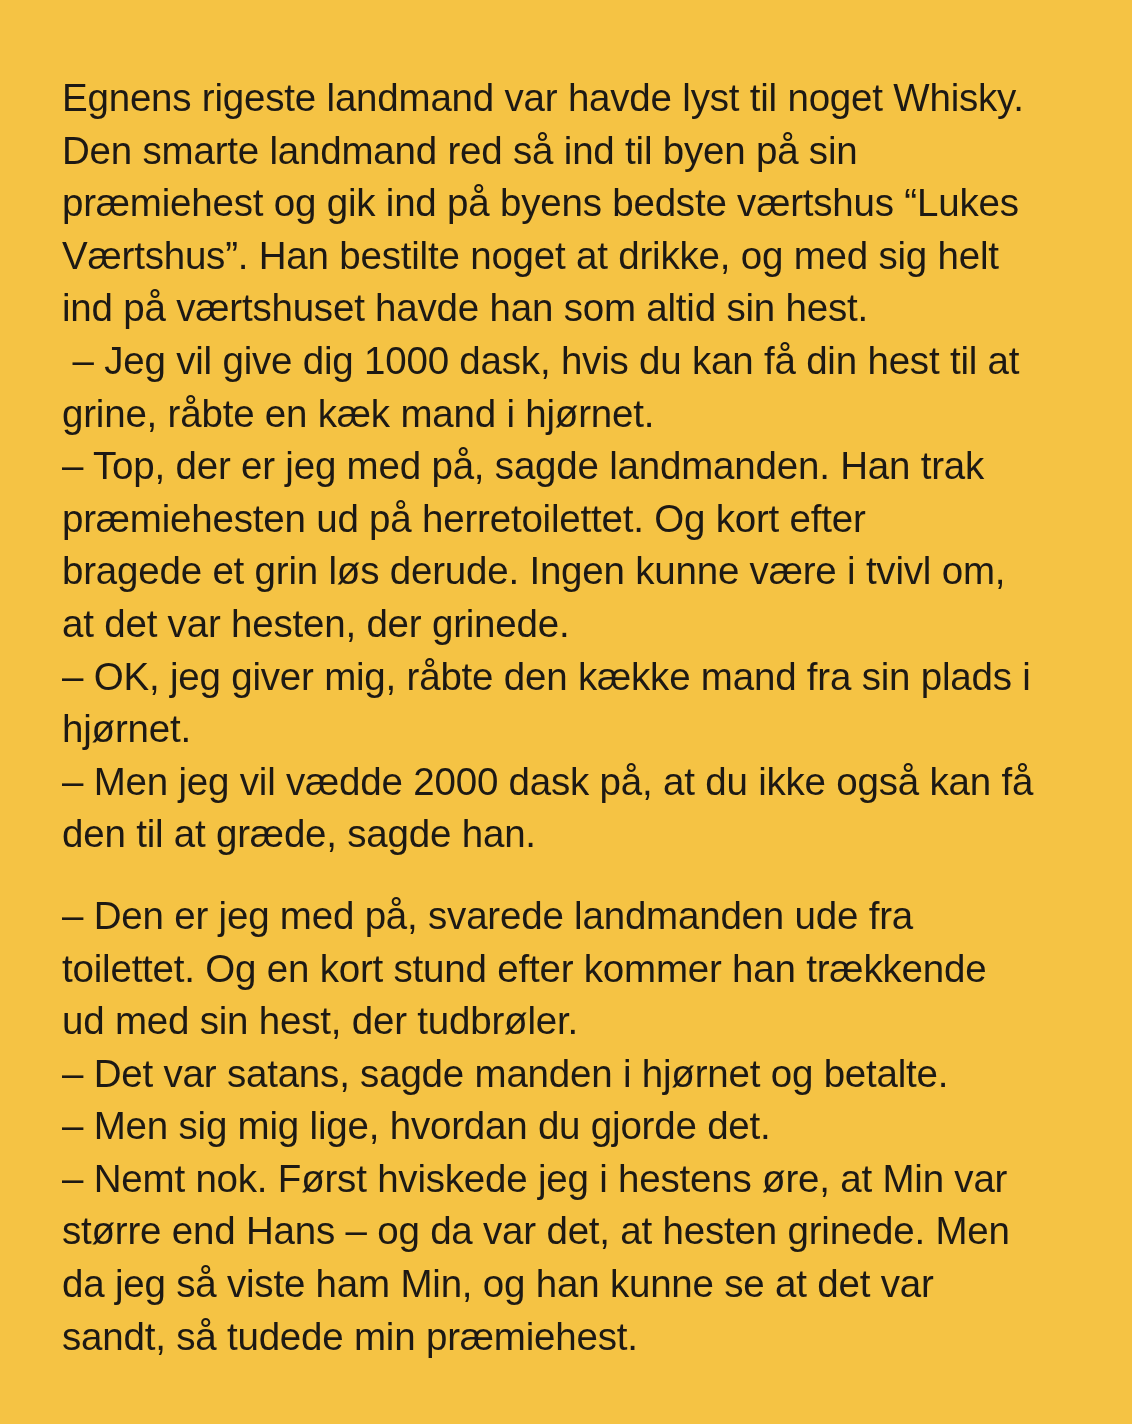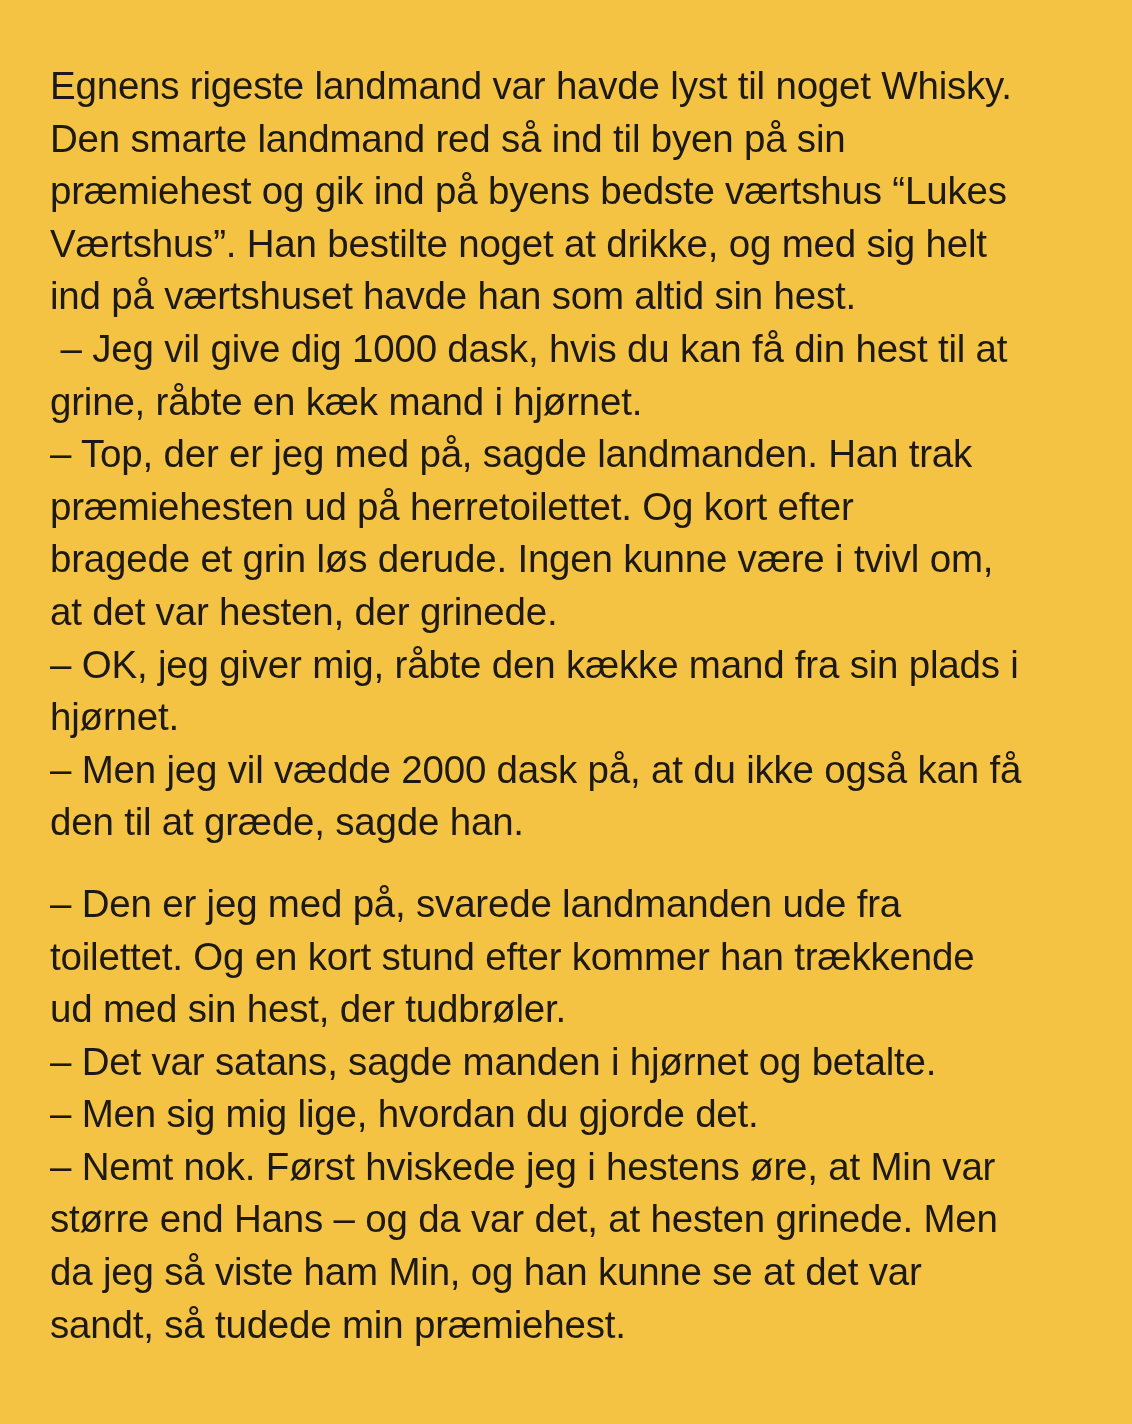--- a/index.html
+++ b/index.html
@@ -16,21 +16,21 @@
     height: 1424px;
     background: var(--bg);
     color: var(--ink);
     overflow: hidden;
     font-family: "Liberation Sans", "DejaVu Sans", sans-serif;
   }
   .story {
     padding: 60px 34px 0 50px;
   }
   .story p {
-    margin: 0;
+    margin: 12px;
     font-size: 38.5px;
     line-height: 52.6px;
     font-weight: 400;
     letter-spacing: -0.2px;
     white-space: pre;          
   }
   .story p + p {
     margin-top: 29px;          
   }
 </style>

